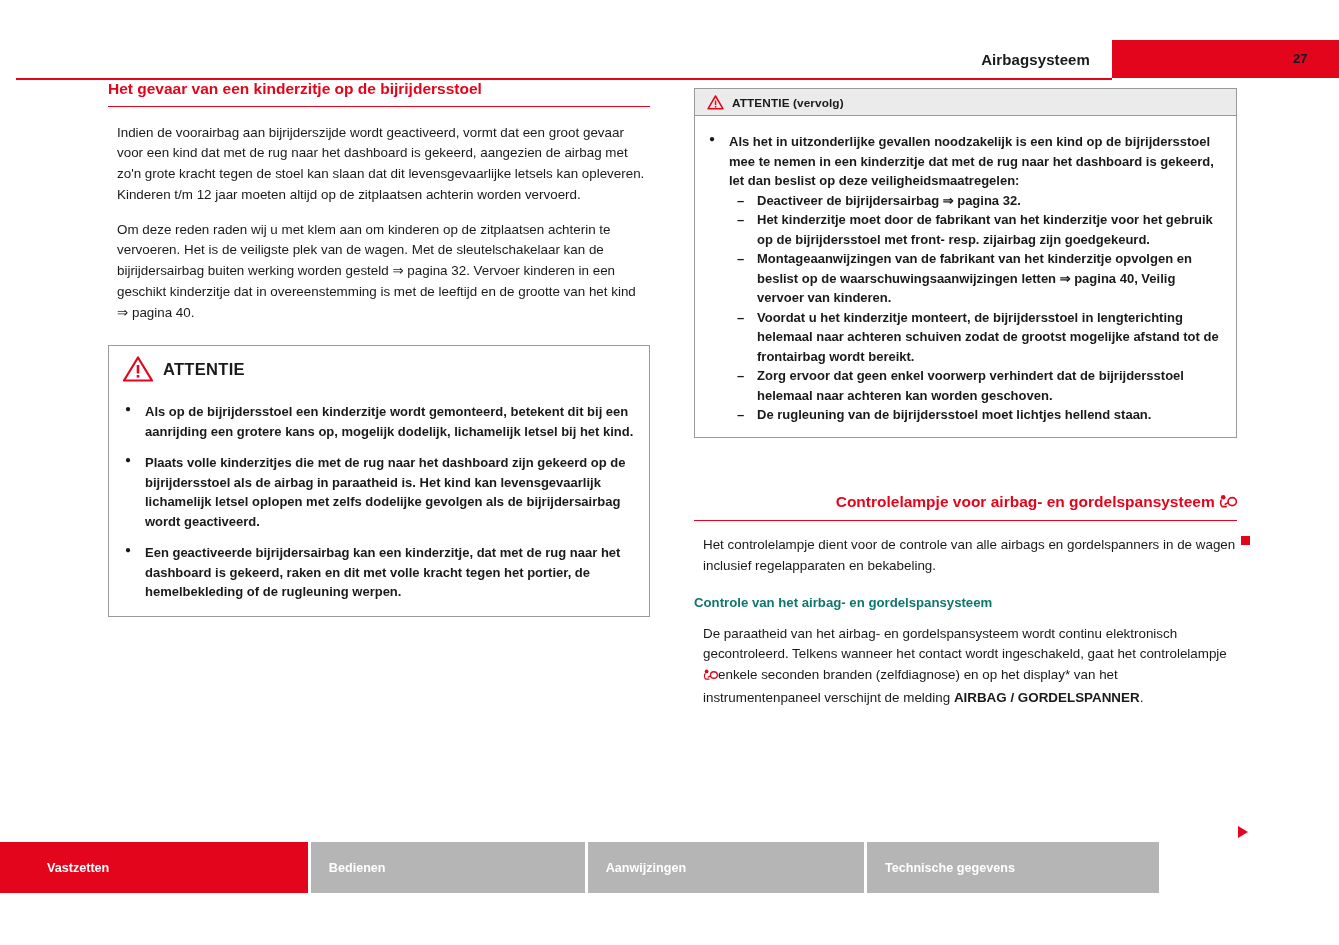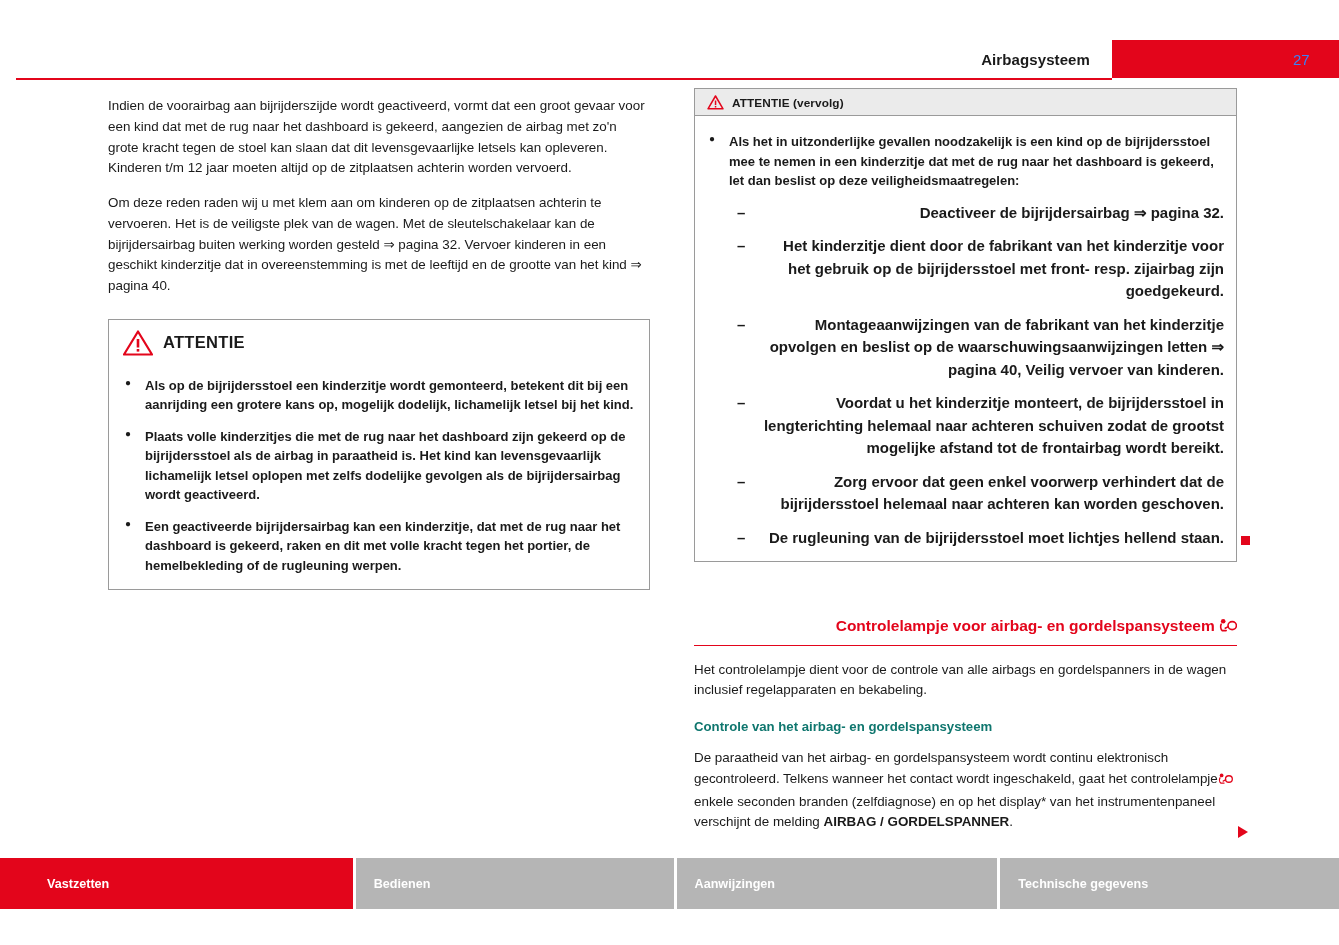--- a/index.html
+++ b/index.html
@@ -44,23 +44,23 @@
     right: 265px;
     font-size: 15px;
     font-weight: bold;
     color: #1a1a1a;
     letter-spacing: 0.1px;
   }
   .header-pageno {
     position: absolute;
     top: 11px;
     left: 1277px;
-    font-size: 15px;
-    font-weight: normal;
-    color: #3b82f6;
+    font-size: 13px;
+    font-weight: bold;
+    color: #0f172a;
   }
   .header-rule {
     position: absolute;
     top: 38px; left: 0;
     width: 1096px;
     height: 2px;
     background: #e3051b;
   }
 
   
@@ -83,21 +83,21 @@
     font-weight: bold;
     margin: 0 0 6px 0;
     padding: 0 0 7px 0;
     border-bottom: 1.5px solid #e3051b;
     line-height: 1.2;
   }
 
   p.body {
     font-size: 13.4px;
     line-height: 1.55;
-    margin: 14px 0 0 0;
+    margin: 14px 0 0 9px;
     color: #1a1a1a;
     text-align: left;
   }
   p.body.first { margin-top: 16px; }
 
   p.sub-head {
     font-size: 13.2px;
     font-weight: bold;
     margin: 18px 0 0 0;
     color: #0f766e;
@@ -162,27 +162,25 @@
     left: 2px;
     top: -1px;
     font-size: 10px;
   }
   ul.dashes {
     list-style: none;
     margin: 0;
     padding: 0;
   }
   ul.dashes > li {
-    font-size: 15px;
+    font-size: 13px;
     font-weight: bold;
     line-height: 1.5;
-    margin-top: 11px;
     padding-left: 20px;
     position: relative;
-    text-align: right;
   }
   ul.dashes > li:before {
     content: "\2013";
     position: absolute;
     left: 0;
     top: 0;
   }
   .indent-block { margin-left: 30px; }
 
   
@@ -197,24 +195,23 @@
     border-left: 10px solid #e3051b;
     border-top: 6px solid transparent;
     border-bottom: 6px solid transparent;
   }
 
   
   .footer {
     position: absolute;
     left: 0;
     top: 842px;
-    width: 1339px;
+    width: 1159px;
     height: 51px;
     display: flex;
-    margin-top: 16px;
   }
   .footer-tab {
     height: 51px;
     font-size: 12.6px;
     font-weight: bold;
     color: #ffffff;
     display: flex;
     align-items: center;
     padding-left: 47px;
     box-sizing: border-box;
@@ -239,20 +236,21 @@
 <div class="header">
   <div class="header-bar"></div>
   <div class="header-white"></div>
   <div class="header-rule"></div>
   <div class="header-title">Airbagsysteem</div>
   <div class="header-pageno">27</div>
 </div>
 
 <div class="col-left">
 
+  <h2 class="section-title">Het gevaar van een kinderzitje op de bijrijdersstoel</h2>
 
   <p class="body first">Indien de voorairbag aan bijrijderszijde wordt geactiveerd, vormt dat een groot gevaar voor een kind dat met de rug naar het dashboard is gekeerd, aangezien de airbag met zo'n grote kracht tegen de stoel kan slaan dat dit levensgevaarlijke letsels kan opleveren. Kinderen t/m 12 jaar moeten altijd op de zitplaatsen achterin worden vervoerd.</p>
   <p class="body">Om deze reden raden wij u met klem aan om kinderen op de zitplaatsen achterin te vervoeren. Het is de veiligste plek van de wagen. Met de sleutelschakelaar kan de bijrijdersairbag buiten werking worden gesteld ⇒ pagina 32. Vervoer kinderen in een geschikt kinderzitje dat in overeenstemming is met de leeftijd en de grootte van het kind ⇒ pagina 40.</p>
 
   <div class="warnbox">
     <div class="warnbox-head">
       <span class="warn-tri">
         <svg width="30" height="26" viewBox="0 0 30 26">
           <path d="M15 1.5 L29 24.5 L1 24.5 Z" fill="none" stroke="#e3051b" stroke-width="2.2" stroke-linejoin="round"></path>
           <rect x="13.7" y="9" width="2.6" height="8.5" fill="#e3051b"></rect>
@@ -284,21 +282,21 @@
       </span>
       <span class="warnbox-title small">ATTENTIE (vervolg)</span>
     </div>
     <div class="warnbox-body cont">
       <ul class="bullets">
         <li>Als het in uitzonderlijke gevallen noodzakelijk is een kind op de bijrijdersstoel mee te nemen in een kinderzitje dat met de rug naar het dashboard is gekeerd, let dan beslist op deze veiligheidsmaatregelen:</li>
       </ul>
       <div class="indent-block">
         <ul class="dashes">
           <li>Deactiveer de bijrijdersairbag ⇒ pagina 32.</li>
-          <li>Het kinderzitje dient door de fabrikant van het kinderzitje voor het gebruik op de bijrijdersstoel met front- resp. zijairbag zijn goedgekeurd.</li>
+          <li>Het kinderzitje moet door de fabrikant van het kinderzitje voor het gebruik op de bijrijdersstoel met front- resp. zijairbag zijn goedgekeurd.</li>
           <li>Montageaanwijzingen van de fabrikant van het kinderzitje opvolgen en beslist op de waarschuwingsaanwijzingen letten ⇒ pagina 40, Veilig vervoer van kinderen.</li>
           <li>Voordat u het kinderzitje monteert, de bijrijdersstoel in lengterichting helemaal naar achteren schuiven zodat de grootst mogelijke afstand tot de frontairbag wordt bereikt.</li>
           <li>Zorg ervoor dat geen enkel voorwerp verhindert dat de bijrijdersstoel helemaal naar achteren kan worden geschoven.</li>
           <li>De rugleuning van de bijrijdersstoel moet lichtjes hellend staan.</li>
         </ul>
       </div>
     </div>
   </div>
 
   <h2 class="section-title" style="margin-top:55px;text-align:right;">

